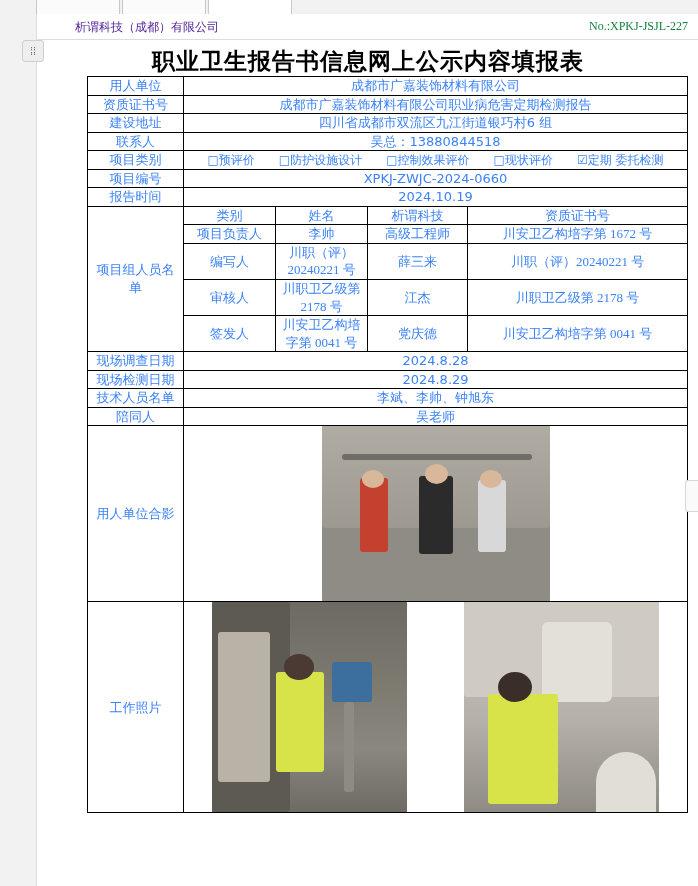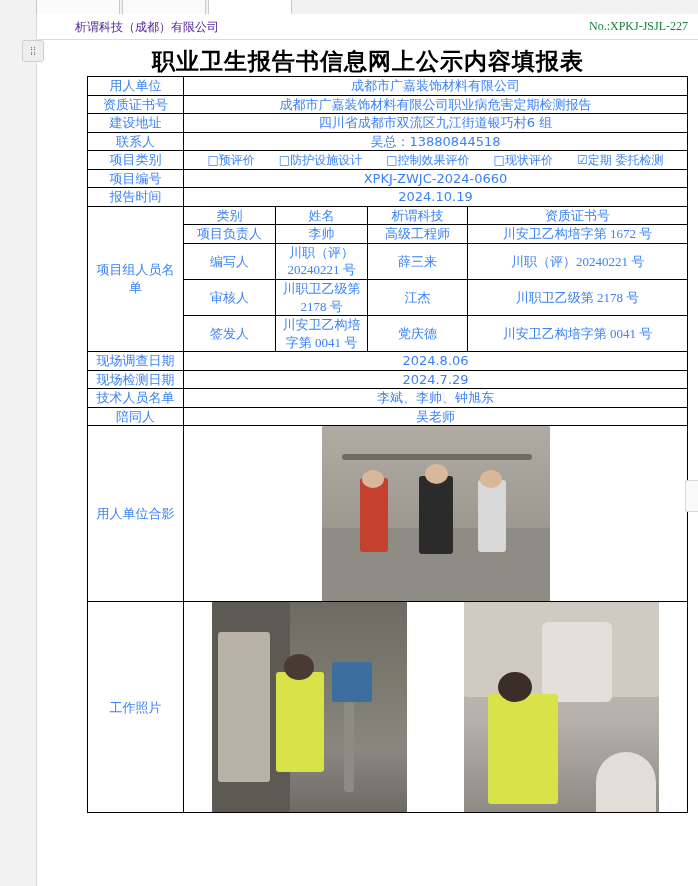--- a/index.html
+++ b/index.html
@@ -300,26 +300,26 @@
 
       <tr>
         <td class="small">签发人</td>
         <td class="small">川安卫乙构培字第 0041 号</td>
         <td>党庆德</td>
         <td class="small">川安卫乙构培字第 0041 号</td>
       </tr>
 
       <tr>
         <td class="lbl">现场调查日期</td>
-        <td colspan="4">2024.8.06</td>
+        <td colspan="4">2024.8.28</td>
       </tr>
 
       <tr>
         <td class="lbl">现场检测日期</td>
-        <td colspan="4">2024.7.29</td>
+        <td colspan="4">2024.8.29</td>
       </tr>
 
       <tr>
         <td class="lbl">技术人员名单</td>
         <td colspan="4">李斌、李帅、钟旭东</td>
       </tr>
 
       <tr>
         <td class="lbl">陪同人</td>
         <td colspan="4">吴老师</td>

